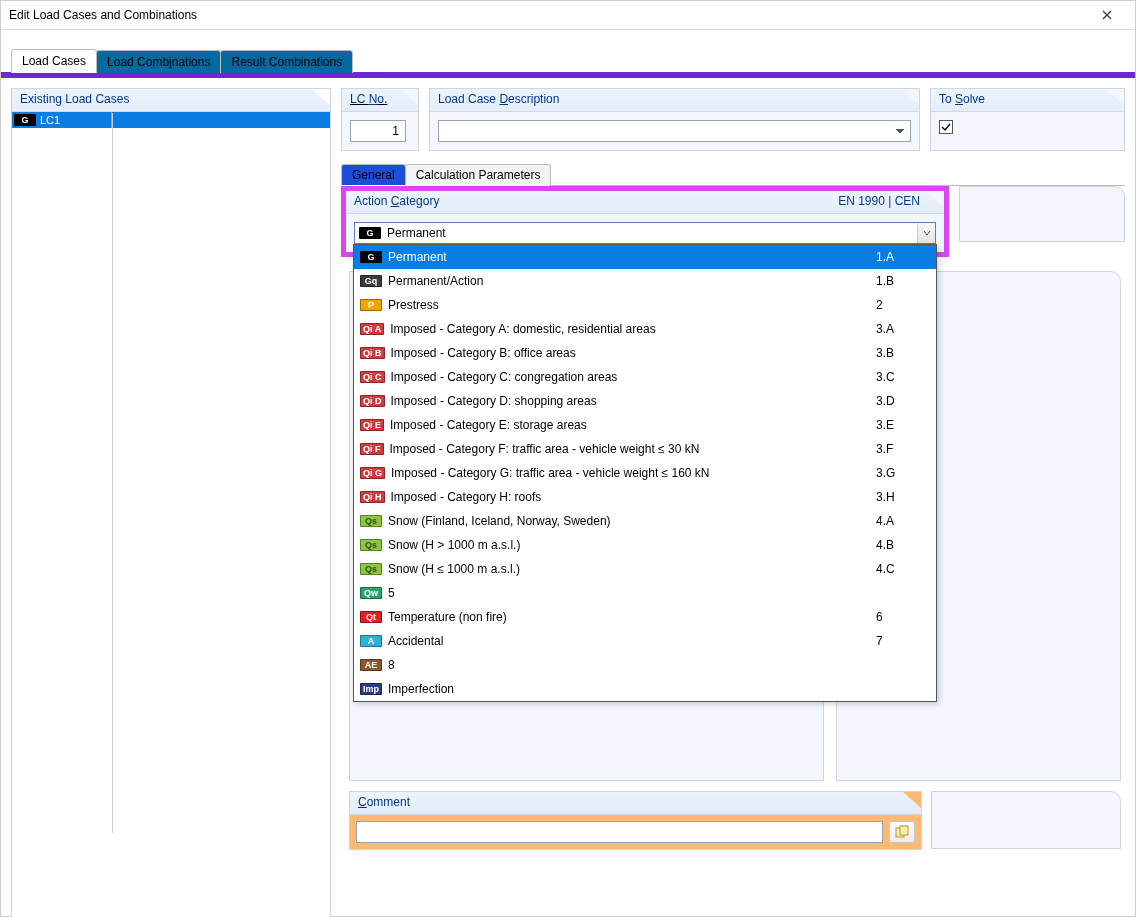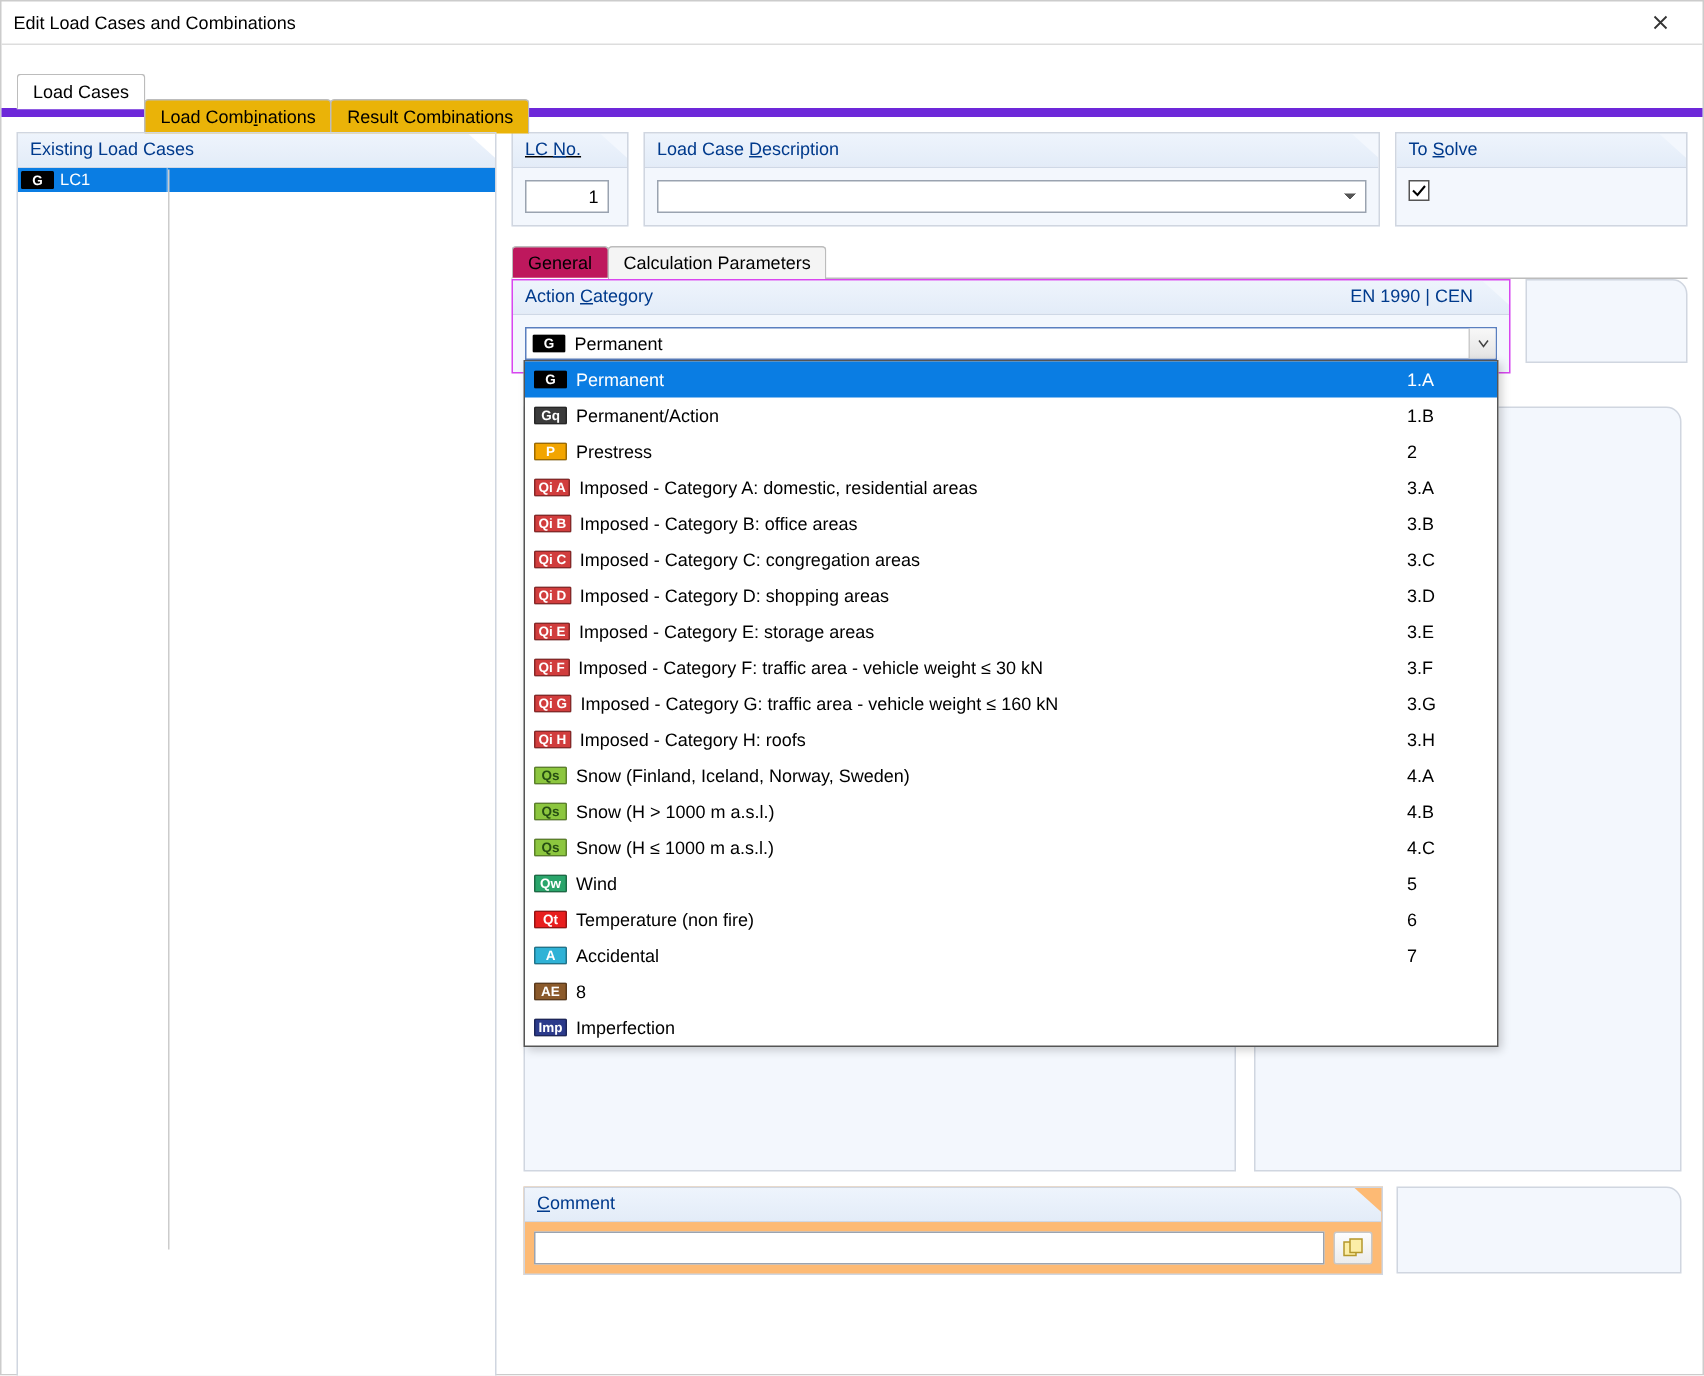--- a/index.html
+++ b/index.html
@@ -38,26 +38,26 @@
     display: flex;
     padding: 18px 10px 0 10px;
     border-bottom: 6px solid #6d28d9;
     align-items: flex-end;
   }
   .tab-top {
     padding: 4px 10px 4px 10px;
     border: 1px solid #bcbcbc;
     border-bottom: none;
     margin-right: -1px;
-    background: #eab308;
+    background: #0369a1;
     border-top-left-radius: 3px;
     border-top-right-radius: 3px;
     cursor: pointer;
     position: relative;
-    top: 17px;
+    top: 1px;
   }
   .tab-top.active {
     background: #fff;
     top: 1px;
     border-bottom: 1px solid #fff;
   }
   .underline { text-decoration: underline; }
   .dialog-body {
     flex: 1;
     display: flex;
@@ -177,28 +177,28 @@
     border: 1px solid #bcbcbc;
     border-bottom: none;
     background: #f4f4f4;
     margin-right: -1px;
     border-top-left-radius: 3px;
     border-top-right-radius: 3px;
     cursor: pointer;
     position: relative;
     top: 1px;
   }
-  .subtab.active { background: #be185d; border-bottom: 1px solid #fff; }
+  .subtab.active { background: #1d4ed8; border-bottom: 1px solid #fff; }
   .mid-row {
     display: flex;
     gap: 10px;
   }
   .action-cat-group {
-    width: 666px;
-    border: 1px solid #d946ef;
+    width: 608px;
+    border: 5px solid #d946ef;
   }
   .ac-header {
     display: flex;
     justify-content: space-between;
   }
   .dropdown-wrap {
     position: relative;
     margin: 8px;
   }
   .dropdown-closed {
@@ -452,21 +452,20 @@
                   <span class="dd-label">Snow (H &gt; 1000 m a.s.l.)</span>
                   <span class="dd-code">4.B</span>
                 </div>
                 <div class="dd-item">
                   <span class="tag tg-Qs">Qs</span>
                   <span class="dd-label">Snow (H ≤ 1000 m a.s.l.)</span>
                   <span class="dd-code">4.C</span>
                 </div>
                 <div class="dd-item">
                   <span class="tag tg-Qw">Qw</span>
-                  <span class="dd-label">Wind</span>
                   <span class="dd-code">5</span>
                 </div>
                 <div class="dd-item">
                   <span class="tag tg-Qt">Qt</span>
                   <span class="dd-label">Temperature (non fire)</span>
                   <span class="dd-code">6</span>
                 </div>
                 <div class="dd-item">
                   <span class="tag tg-A">A</span>
                   <span class="dd-label">Accidental</span>

